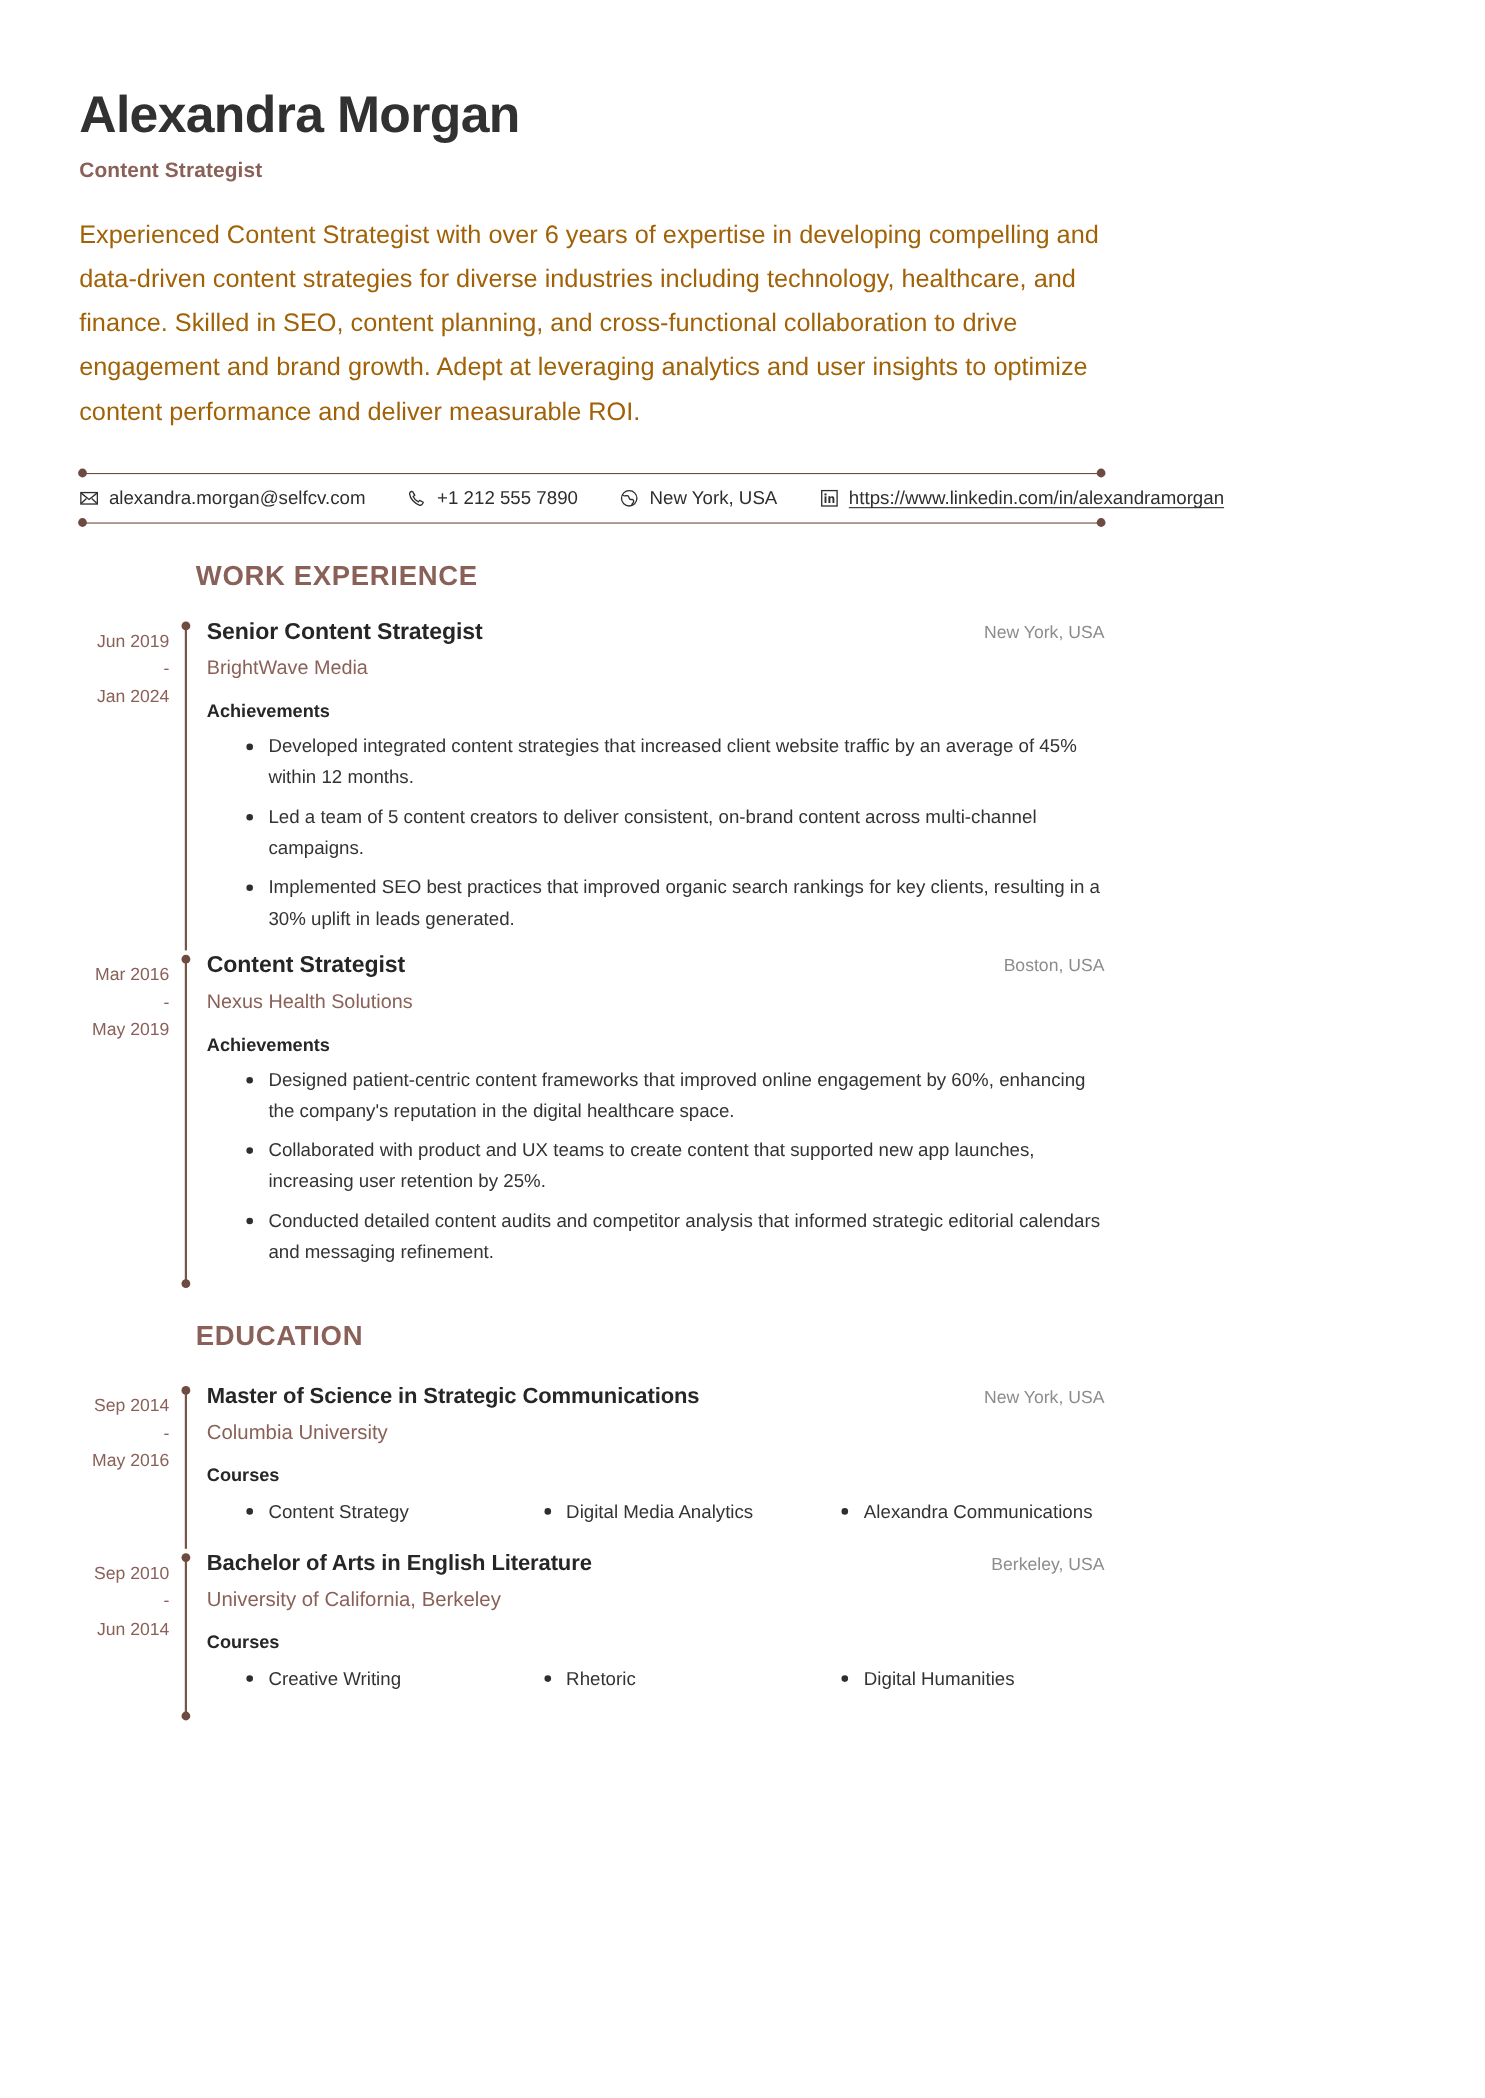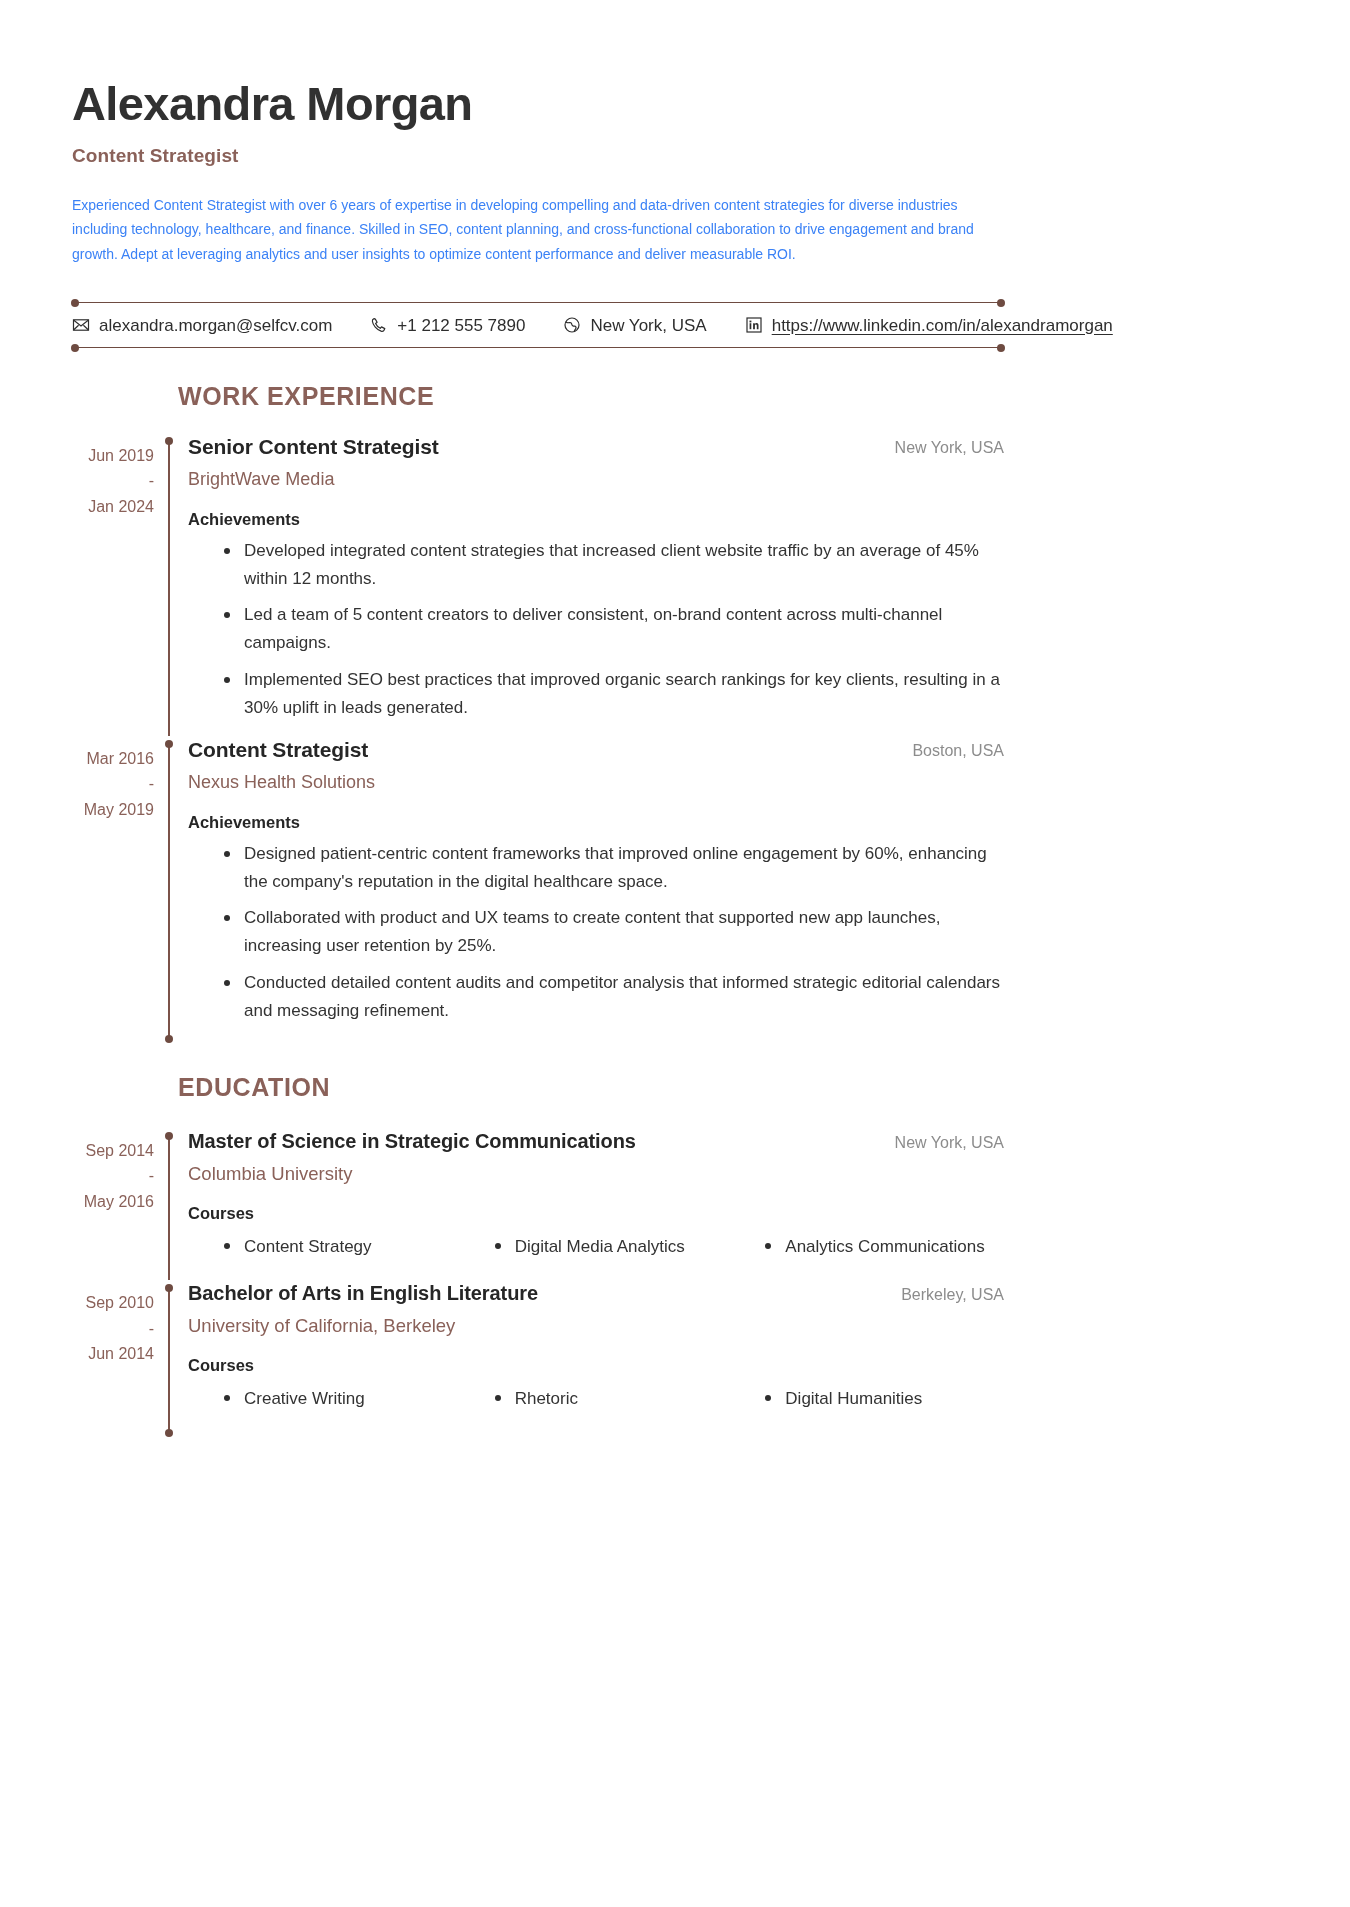--- a/index.html
+++ b/index.html
@@ -31,23 +31,23 @@
     line-height: 1.12;
   }
   .hdr-role {
     font-size: 19px;
     font-weight: 700;
     color: #8a6159;
     margin: 14px 0 0 0;
     letter-spacing: 0.1px;
   }
   .hdr-summary {
-    font-size: 14px;
+    font-size: 23px;
     line-height: 1.75;
-    color: #3b82f6;
+    color: #a16207;
     margin: 26px 0 0 0;
     max-width: 1205px;
     font-weight: 400;
   }
 
   
   .contact-wrap {
     margin-top: 36px;
     position: relative;
     padding: 0;
@@ -381,21 +381,21 @@
       <div class="entry-body">
         <div class="entry-headrow">
           <div class="entry-title">Master of Science in Strategic Communications</div>
           <div class="entry-place">New York, USA</div>
         </div>
         <div class="entry-org">Columbia University</div>
         <div class="entry-sublabel">Courses</div>
         <ul class="courses-grid">
           <li>Content Strategy</li>
           <li>Digital Media Analytics</li>
-          <li>Analytics Communications</li>
+          <li>Alexandra Communications</li>
         </ul>
       </div>
     </div>
 
     <div class="entry edu last-in-group">
       <div class="entry-dates">
         <span>Sep 2010</span>
         <span class="dash">-</span>
         <span>Jun 2014</span>
       </div>

